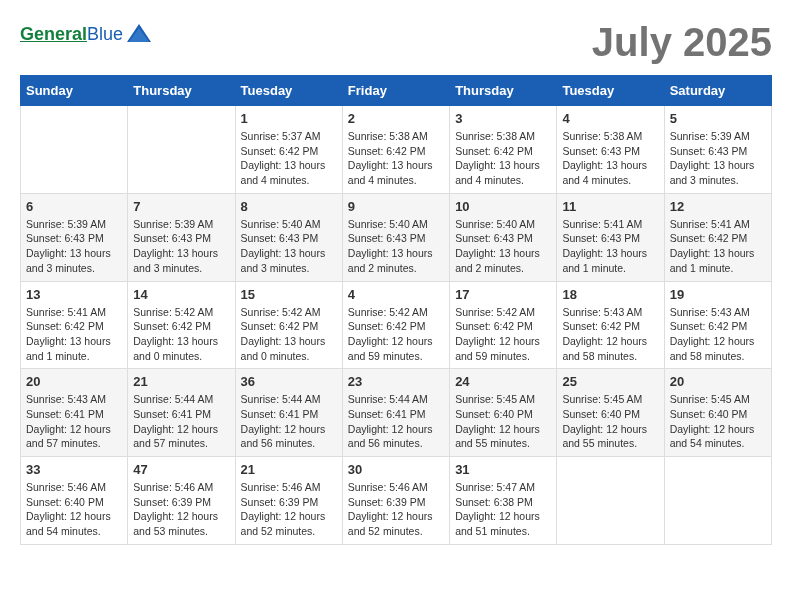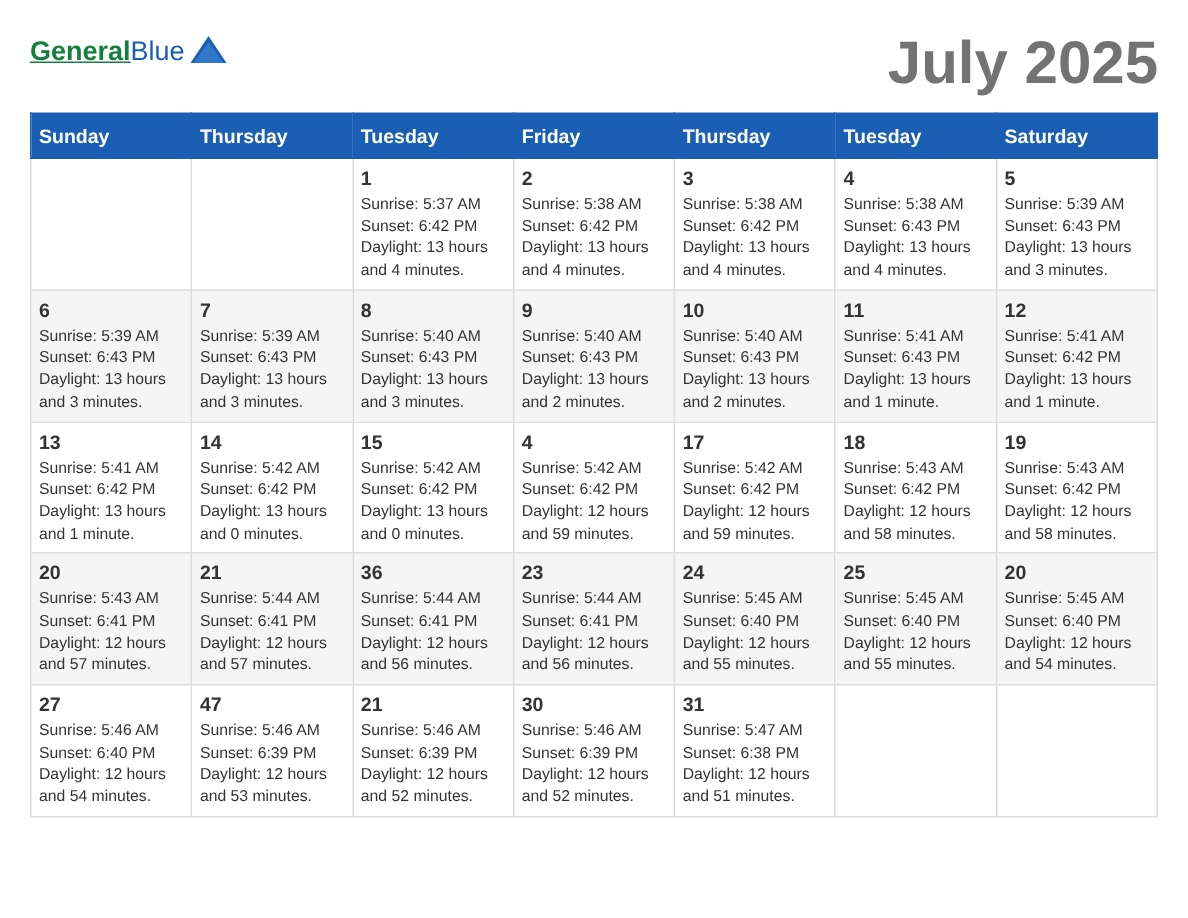--- a/index.html
+++ b/index.html
@@ -231,21 +231,21 @@
           <span class="day-num">25</span>
           <div class="day-info">Sunrise: 5:45 AM<br>Sunset: 6:40 PM<br>Daylight: 12 hours and 55 minutes.</div>
         </td>
         <td>
           <span class="day-num">20</span>
           <div class="day-info">Sunrise: 5:45 AM<br>Sunset: 6:40 PM<br>Daylight: 12 hours and 54 minutes.</div>
         </td>
       </tr>
       <tr>
         <td>
-          <span class="day-num">27</span>
+          <span class="day-num">33</span>
           <div class="day-info">Sunrise: 5:46 AM<br>Sunset: 6:40 PM<br>Daylight: 12 hours and 54 minutes.</div>
         </td>
         <td>
           <span class="day-num">47</span>
           <div class="day-info">Sunrise: 5:46 AM<br>Sunset: 6:39 PM<br>Daylight: 12 hours and 53 minutes.</div>
         </td>
         <td>
           <span class="day-num">21</span>
           <div class="day-info">Sunrise: 5:46 AM<br>Sunset: 6:39 PM<br>Daylight: 12 hours and 52 minutes.</div>
         </td>

